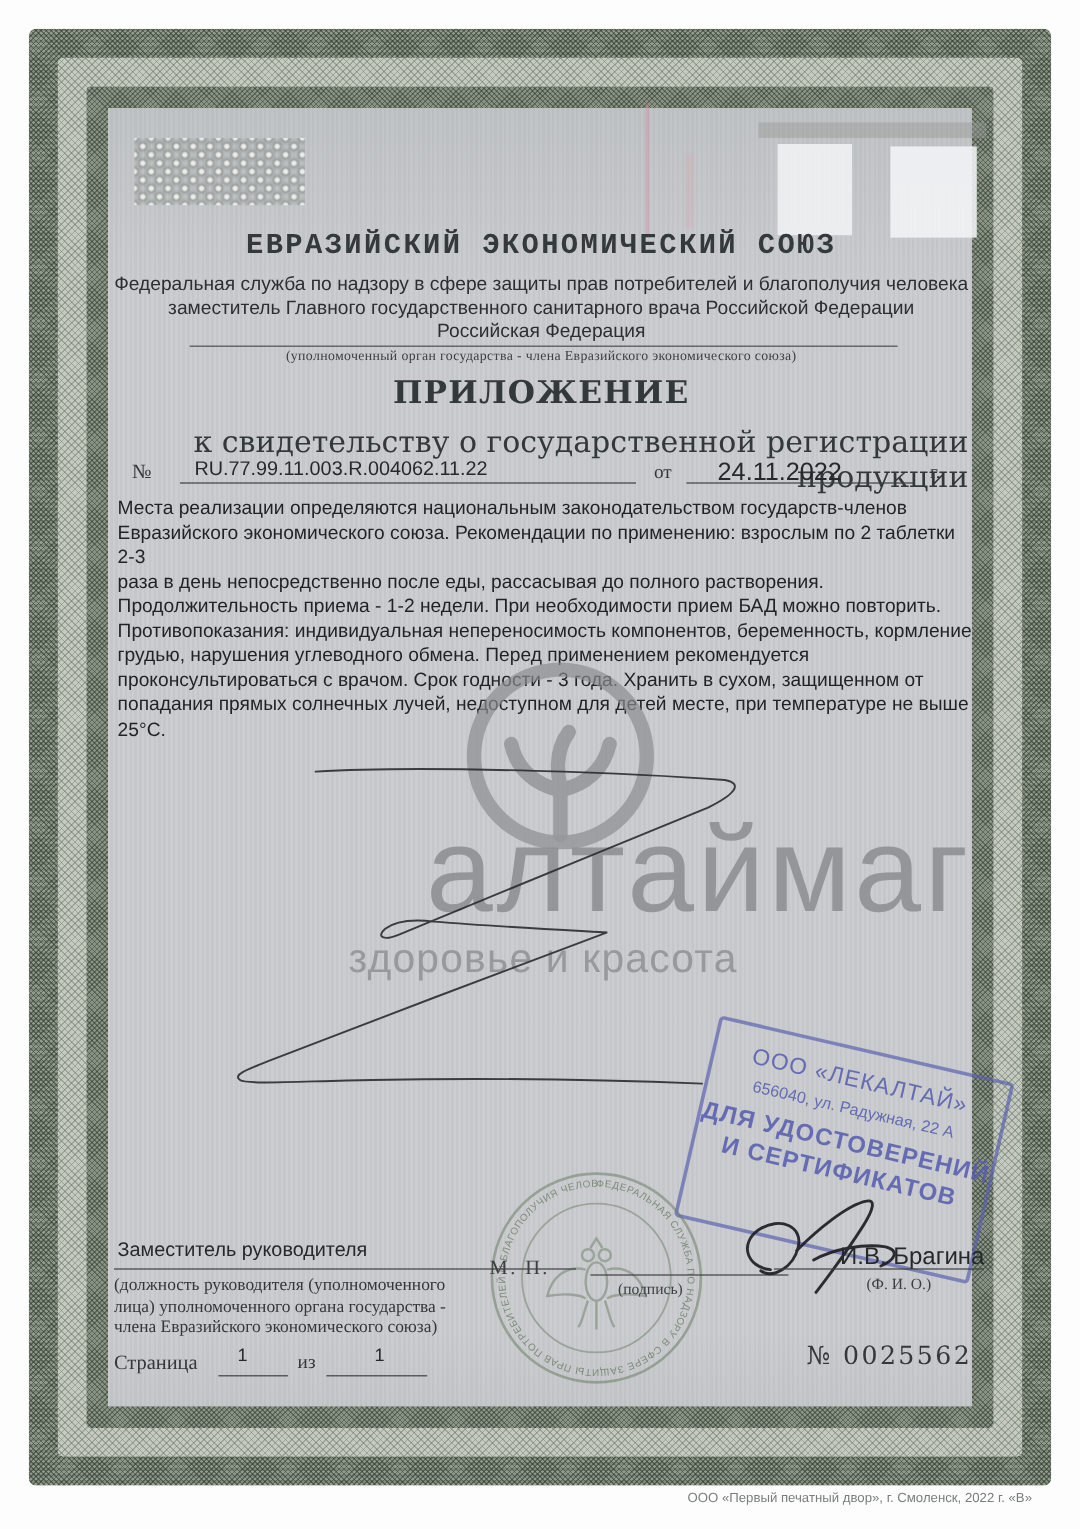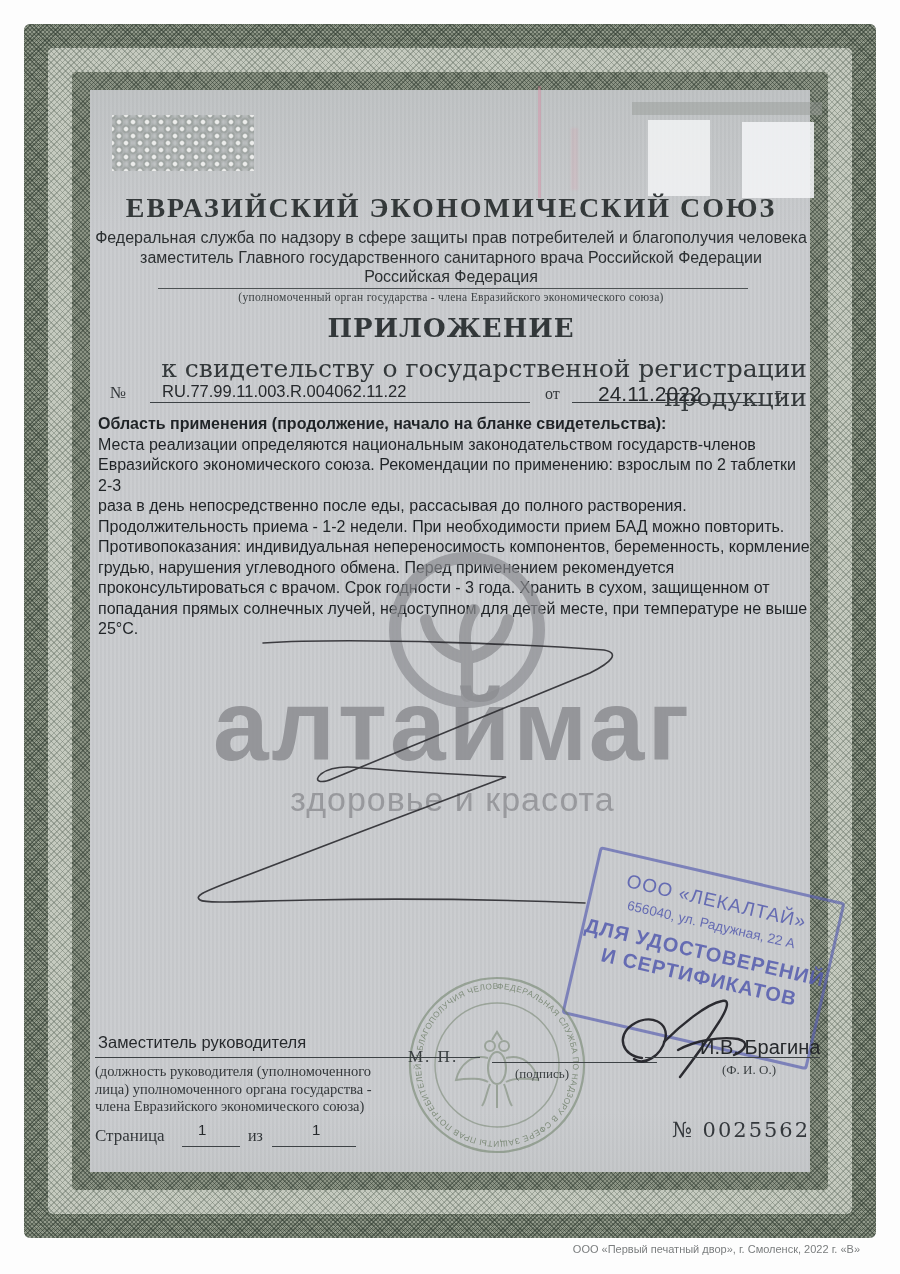--- a/index.html
+++ b/index.html
@@ -54,22 +54,22 @@
     background-size:14px 14px,14px 14px;background-position:0 0,7px 7px;
   }
   .artifact-band{left:632px;top:102px;width:190px;height:13px;background:rgba(148,154,148,.45);}
   .artifact-white1{left:648px;top:120px;width:62px;height:76px;background:rgba(242,243,245,.85);}
   .artifact-white2{left:742px;top:122px;width:72px;height:76px;background:rgba(243,244,246,.88);}
   .artifact-pink1{left:538px;top:86px;width:3px;height:112px;background:rgba(222,118,148,.32);filter:blur(.4px);}
   .artifact-pink2{left:571px;top:128px;width:7px;height:62px;background:rgba(228,140,162,.16);filter:blur(1px);}
 
   .union-title{
     left:95px;top:192px;width:712px;text-align:center;
-    font-family:Liberation Serif, serif;font-weight:700;
-    font-size:28px;letter-spacing:2px;color:#34393a;
+    font-family:Liberation Mono, monospace;font-weight:700;
+    font-size:24px;letter-spacing:2px;color:#34393a;
   }
   .org-line{left:95px;width:712px;text-align:center;font-size:16px;color:#2b2f31;}
   .org1{top:229px;} .org2{top:249px;} .org3{top:268px;}
   .org-divider{left:158px;top:288px;width:590px;border-bottom:1.3px solid #4d5254;}
   .org-caption{
     left:95px;top:291px;width:712px;text-align:center;
     font-family:"Liberation Serif",serif;font-size:11.5px;color:#3c4143;letter-spacing:.3px;
   }
   .doc-title{
     left:95px;top:313px;width:712px;text-align:center;
@@ -88,22 +88,22 @@
   .from-label{left:545px;top:385px;font-family:"Liberation Serif",serif;font-size:16px;color:#33373a;}
   .reg-date{left:598px;top:382px;font-size:21px;color:#26292c;}
   .uline-date{left:572px;top:384px;width:190px;height:18px;}
   .year-label{left:775px;top:385px;font-family:"Liberation Serif",serif;font-size:16px;color:#33373a;}
 
   .body-block{left:98px;top:414px;width:714px;font-size:16px;line-height:20.5px;color:#1f2326;}
   .body-heading{font-weight:700;}
   
   .wm-logo{left:352px;top:546px;width:230px;height:162px;opacity:.8;}
   .wm-brand{
-    left:95px;top:668px;width:715px;text-align:center;
-    font-weight:700;font-size:100px;letter-spacing:3px;color:#8e8f93;opacity:.88;
+    left:95px;top:668px;width:715px;text-align:right;
+    font-weight:400;font-size:100px;letter-spacing:3px;color:#8e8f93;opacity:.88;
   }
   .wm-tagline{
     left:95px;top:780px;width:715px;text-align:center;
     font-size:34px;letter-spacing:1px;color:#96979b;opacity:.95;
   }
   .flourish{left:180px;top:600px;width:480px;height:330px;}
   
   .stamp{
     left:600px;top:846px;width:252px;height:172px;
     transform:rotate(13deg);transform-origin:top left;
@@ -170,21 +170,20 @@
 
     <div class="abs no-symbol">№</div>
     <div class="abs uline uline-number"></div>
     <div class="abs reg-number">RU.77.99.11.003.R.004062.11.22</div>
     <div class="abs from-label">от</div>
     <div class="abs uline uline-date"></div>
     <div class="abs reg-date">24.11.2022</div>
     <div class="abs year-label">г.</div>
 
     <div class="abs body-block">
-      <div class="body-heading">Область применения (продолжение, начало на бланке свидетельства):</div>
       <div>Места реализации определяются национальным законодательством государств-членов</div>
       <div>Евразийского экономического союза. Рекомендации по применению: взрослым по 2 таблетки 2-3</div>
       <div>раза в день непосредственно после еды, рассасывая до полного растворения.</div>
       <div>Продолжительность приема - 1-2 недели. При необходимости прием БАД можно повторить.</div>
       <div>Противопоказания: индивидуальная непереносимость компонентов, беременность, кормление</div>
       <div>грудью, нарушения углеводного обмена. Перед применением рекомендуется</div>
       <div>проконсультироваться с врачом. Срок годности - 3 года. Хранить в сухом, защищенном от</div>
       <div>попадания прямых солнечных лучей, недоступном для детей месте, при температуре не выше</div>
       <div>25°С.</div>
     </div>

